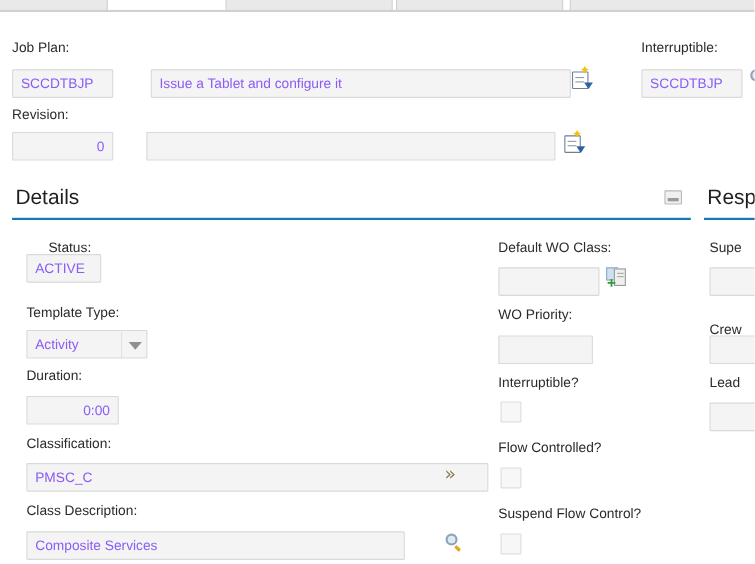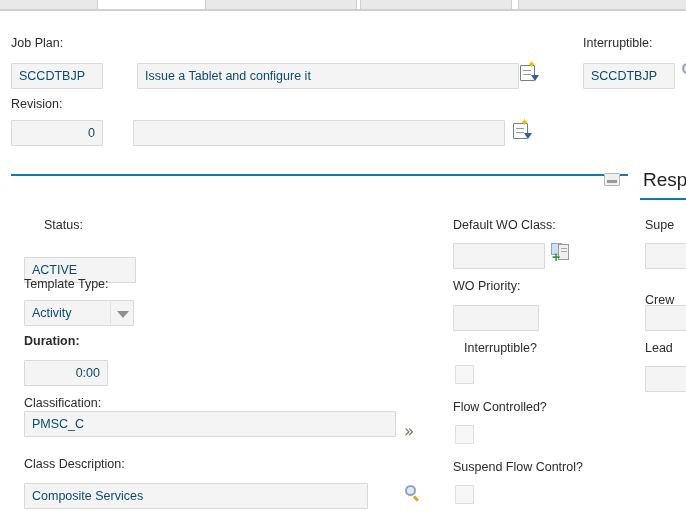--- a/index.html
+++ b/index.html
@@ -50,21 +50,21 @@
     color: #2b2b2b;
     line-height: 14px;
     white-space: nowrap;
   }
   .field {
     box-sizing: border-box;
     background: #f4f4f4;
     border: 1px solid #d9d9d9;
     border-radius: 1px;
     font-size: 12.5px;
-    color: #0c4a6e;
+    color: #8b5cf6;
     line-height: 24px;
     height: 26px;
     padding: 0 7px;
     white-space: nowrap;
     overflow: hidden;
   }
   .field.num { text-align: right; }
   .field.blank { color: transparent; }
 
   .checkbox {
@@ -164,31 +164,31 @@
   #details-minimize::after {
     content: "";
     position: absolute;
     left: 2px; top: 6px;
     width: 10px; height: 3px;
     background: #9a9a9a;
   }
 
   
   #status-label      { left: 24px; top: 218px; margin-left: 20px; }
-  #status-value      { left: 24px; top: 257px; width: 112px; }
+  #status-value      { left: 24px; top: 231px; width: 68px; }
 
   #tmpltype-label    { left: 24px; top: 277px; }
   #tmpltype-select   { left: 24px; top: 300px; width: 110px; padding-right: 26px; }
   #tmpltype-arrow    { left: 110px; top: 300px; }
 
-  #duration-label    { left: 24px; top: 334px; font-weight: bold; }
+  #duration-label    { left: 24px; top: 334px; }
   #duration-value    { left: 24px; top: 360px; width: 84px; }
 
   #class-label       { left: 24px; top: 396px; text-align: right; }
-  #class-value       { left: 24px; top: 411px; width: 372px; }
+  #class-value       { left: 24px; top: 421px; width: 420px; }
   #class-detail-icon { left: 404px; top: 422px; }
 
   #classdesc-label   { left: 24px; top: 457px; }
   #classdesc-value   { left: 24px; top: 483px; width: 344px; }
   #classdesc-lookup  { left: 404px; top: 484px; }
 
   
   .dd-arrow {
     position: absolute;
     width: 24px; height: 26px;
@@ -240,21 +240,21 @@
   }
 
   
   #wocls-label       { left: 453px; top: 218px; text-align: center; }
   #wocls-value       { left: 453px; top: 243px; width: 92px; }
   #wocls-icon        { left: 551px; top: 243px; }
 
   #woprio-label      { left: 453px; top: 279px; }
   #woprio-value      { left: 453px; top: 305px; width: 86px; }
 
-  #interrupt-label   { left: 464px; top: 341px; }
+  #interrupt-label   { left: 453px; top: 341px; }
   #interrupt-check   { left: 455px; top: 365px; }
 
   #flowctl-label     { left: 453px; top: 400px; }
   #flowctl-check     { left: 455px; top: 425px; }
 
   #suspend-label     { left: 453px; top: 460px; }
   #suspend-check     { left: 455px; top: 485px; }
 
   
   .sv-icon {
@@ -342,20 +342,21 @@
 <div class="abs label" id="org-label">Interruptible:</div>
 <div class="abs field" id="org-value">SCCDTBJP</div>
 <div class="abs" id="org-icon">
   <div class="mag">
     <div class="lens"></div>
 
   </div>
 </div>
 
 <div class="section" id="details-section">
+  <div class="sec-title">Details</div>
   <div id="details-minimize"></div>
   <div class="sec-rule"></div>
 </div>
 
 <div class="section" id="resp-section">
   <div class="sec-title">Resp</div>
   <div class="sec-rule"></div>
 </div>
 
 <div class="abs label" id="status-label">Status:</div>

